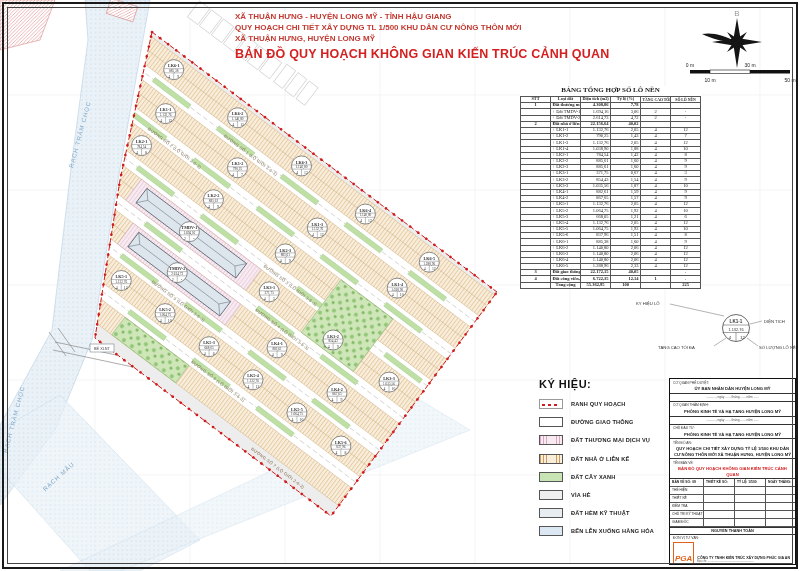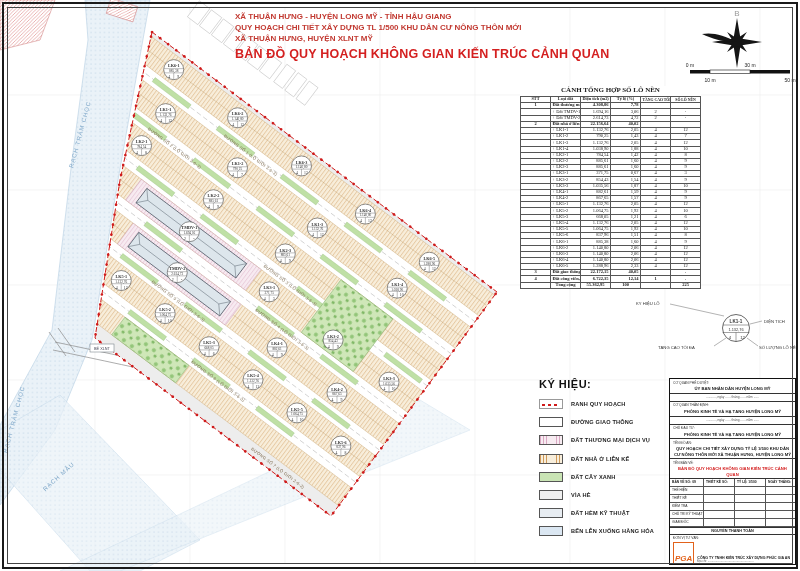--- a/index.html
+++ b/index.html
@@ -543,26 +543,26 @@
     <text class="scale-label" x="690" y="67">0 m</text>
     <text class="scale-label" x="710" y="81.5">10 m</text>
     <text class="scale-label" x="750" y="67">30 m</text>
     <text class="scale-label" x="790" y="81.5">50 m</text>
   </g>
 </svg>
 
 <div class="sheet-title">
   <div class="t1">XÃ THUẬN HƯNG - HUYỆN LONG MỸ - TỈNH HẬU GIANG</div>
   <div class="t1">QUY HOẠCH CHI TIẾT XÂY DỰNG TL 1/500 KHU DÂN CƯ NÔNG THÔN MỚI</div>
-  <div class="t1">XÃ THUẬN HƯNG, HUYỆN XLNT MỸ</div>
+  <div class="t1">XÃ THUẬN HƯNG, HUYỆN LONG MỸ</div>
   <div class="t4">BẢN ĐỒ QUY HOẠCH KHÔNG GIAN KIẾN TRÚC CẢNH QUAN</div>
 </div>
 
 <div class="stats">
-  <div class="stats-title">CẢNH TỔNG HỢP SỐ LÔ NỀN</div>
+  <div class="stats-title">BẢNG TỔNG HỢP SỐ LÔ NỀN</div>
   <table class="stats-tbl">
     <thead>
       <tr>
         <th>STT</th>
         <th>Loại đất</th>
         <th>Diện tích (m2)</th>
         <th>Tỷ lệ (%)</th>
         <th class="small">TẦNG CAO TỐI ĐA</th>
         <th class="small">SỐ LÔ NỀN</th>
       </tr>

